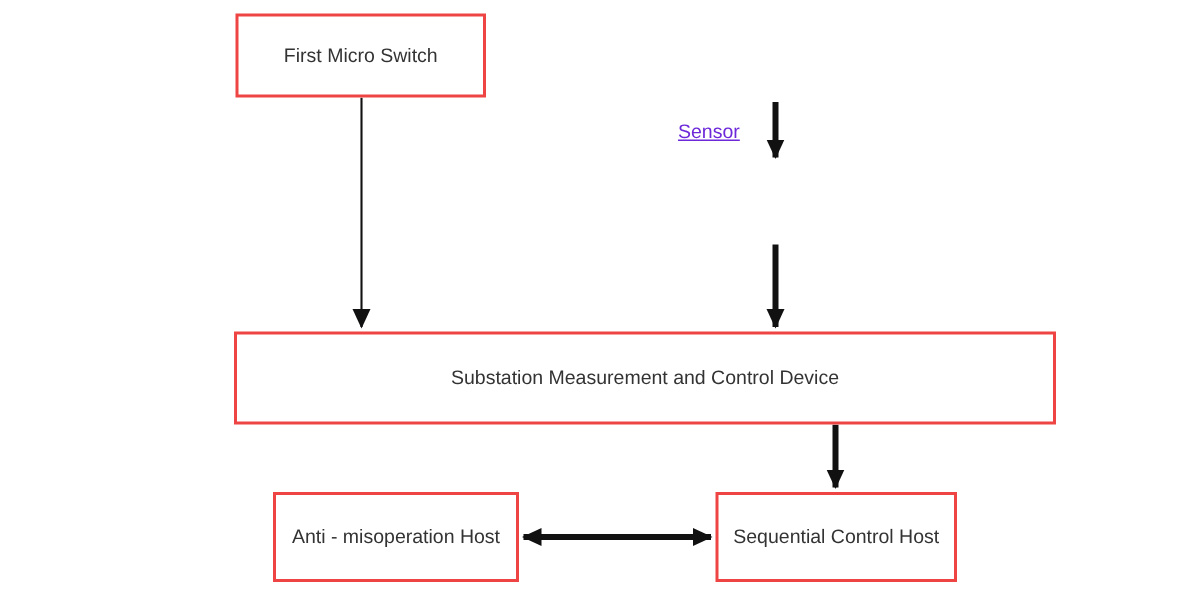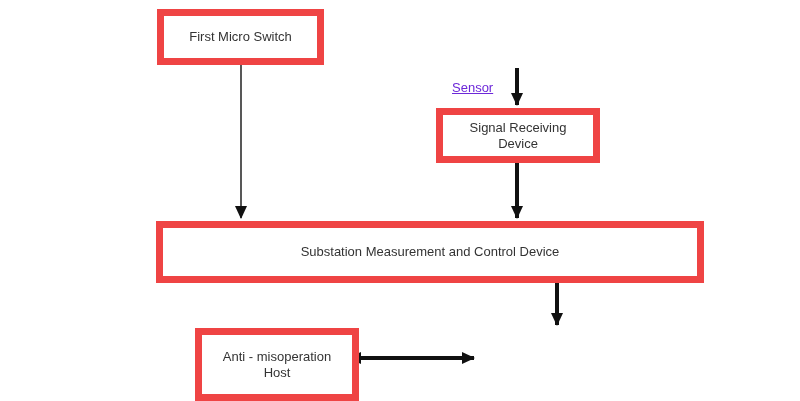--- a/index.html
+++ b/index.html
@@ -11,21 +11,21 @@
     position: relative;
     width: 800px;
     height: 401px;
     background: #ffffff;
     font-family: "Liberation Sans", sans-serif;
     overflow: hidden;
   }
   .box {
     position: absolute;
     box-sizing: border-box;
-    border: 7px solid #ef4444;
+    border: 2px solid #ef4444;
     background: #ffffff;
     display: flex;
     align-items: center;
     justify-content: center;
     text-align: center;
     font-size: 13px;
     color: #333333;
     padding: 4px 6px;
     line-height: 1.2;
   }
@@ -71,27 +71,27 @@
     <line x1="349" y1="358" x2="474" y2="358" stroke="#111111" stroke-width="4" marker-start="url(#ahs)" marker-end="url(#ah)"></line>
   </svg>
 
   <div class="box" style="left:157px; top:9px; width:167px; height:56px;">
     <span>First Micro Switch</span>
   </div>
 
 
   <div class="edge-label" style="left:452px; top:80px;">Sensor</div>
 
-  <div class="box" style="left:436px; top:108px; width:164px; height:55px;">
-    <span>Signal Receiving Device</span>
-  </div>
 
   <div class="box" style="left:156px; top:221px; width:548px; height:62px;">
     <span>Substation Measurement and Control Device</span>
   </div>
 
 
-  <div class="box" style="left:182px; top:328px; width:164px; height:73px;margin-left:13px;">
+  <div class="box" style="left:182px; top:328px; width:164px; height:60px;">
     <span>Anti - misoperation Host</span>
   </div>
 
+  <div class="box" style="left:477px; top:328px; width:161px; height:60px;">
+    <span>Sequential Control Host</span>
+  </div>
 
 </div>
 
 </body></html>

